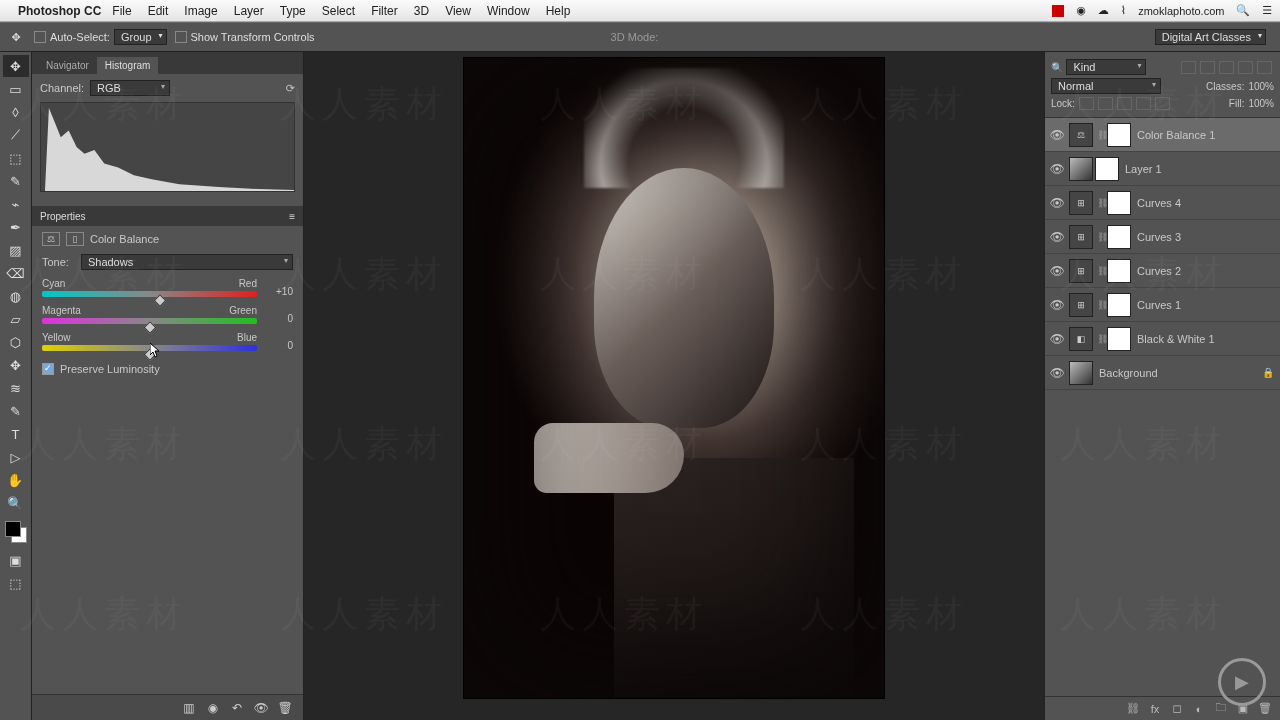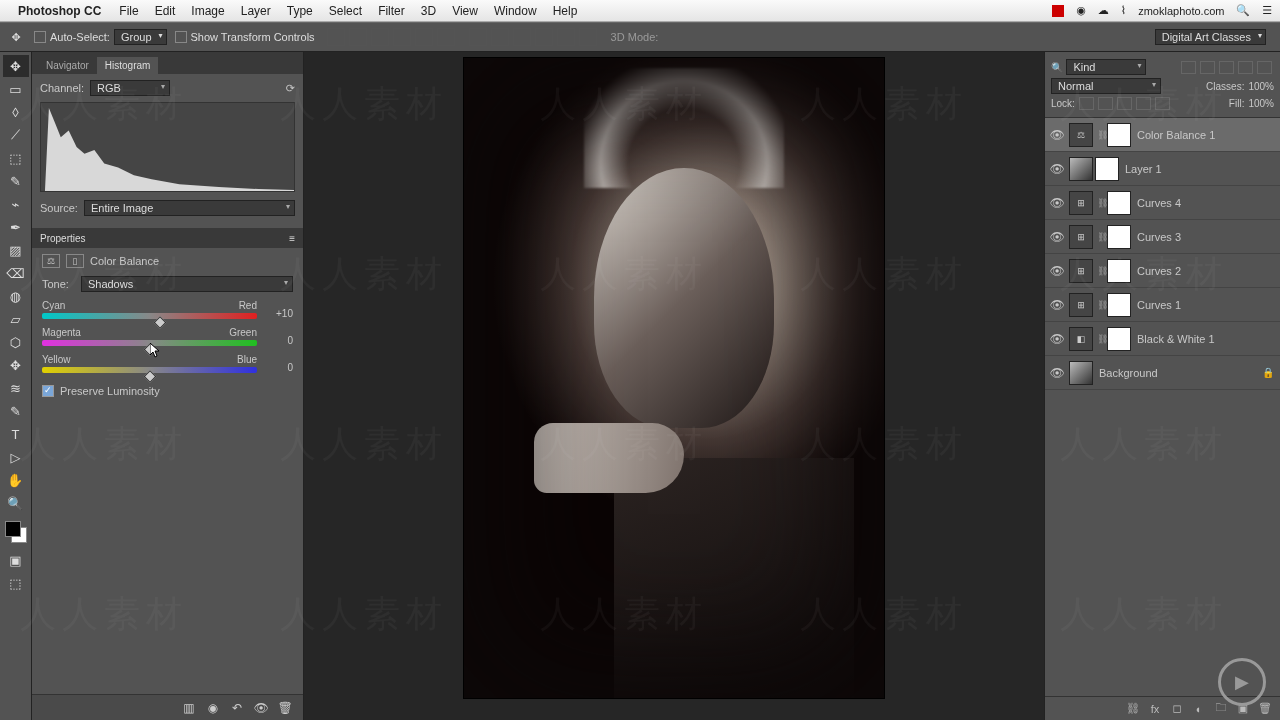--- a/index.html
+++ b/index.html
@@ -1,21 +1,21 @@
 <!DOCTYPE html>
 <html><head>
 <meta charset="utf-8">
 <style>
 * { margin:0; padding:0; box-sizing:border-box; font-family:"Lucida Grande","Segoe UI",sans-serif; user-select:none; }
 body { width:1280px; height:720px; background:#1e1e1e; color:#c8c8c8; font-size:11px; overflow:hidden; position:relative; }
 
 
 .mac-bar { height:22px; background:linear-gradient(#fafafa,#e5e5e5); color:#222; display:flex; align-items:center; padding:0 8px; font-size:12px; border-bottom:1px solid #aaa; }
 .mac-bar .apple { font-size:14px; margin-right:10px; }
-.mac-bar .app-name { font-weight:600; margin-right:18px; }
+.mac-bar .app-name { font-weight:600; margin-right:11px; }
 .mac-bar .menu-item { margin-right:16px; cursor:default; }
 .mac-bar .spacer { flex:1; }
 .mac-bar .right-item { margin-left:12px; font-size:11px; }
 .mac-bar .sq { width:12px; height:12px; background:#c00; display:inline-block; margin-left:10px; }
 
 
 .opts-bar { height:30px; background:#535353; display:flex; align-items:center; padding:0 6px; font-size:11px; color:#ddd; border-top:1px solid #666; border-bottom:1px solid #222; }
 .opts-bar .tool-ic { width:20px; height:18px; display:flex; align-items:center; justify-content:center; margin-right:8px; position:relative; }
 .opts-bar .chk { width:12px; height:12px; border:1px solid #888; margin-right:4px; display:inline-block; vertical-align:middle; }
 .opts-bar .sel { background:#3a3a3a; border:1px solid #222; padding:1px 14px 1px 6px; margin:0 8px 0 4px; position:relative; }
@@ -195,24 +195,20 @@
       <div class="row-select">
         <label>Channel:</label>
         <span class="ps-select">RGB</span>
         <span style="margin-left:auto">⟳</span>
       </div>
       <div class="hist-box">
         <svg viewBox="0 0 256 90" preserveAspectRatio="none">
           <polygon fill="#d8d8d8" points="0,90 4,90 8,5 14,20 20,35 28,28 36,45 44,52 54,48 64,62 78,66 94,74 112,78 140,83 180,86 220,88 256,89 256,90"></polygon>
         </svg>
       </div>
-      <div class="row-select">
-        <label>Source:</label>
-        <span class="ps-select" style="flex:1">Entire Image</span>
-      </div>
     </div>
 
     <div class="panel-header">
         <span>Properties</span>
         <span style="margin-left:auto">≡</span>
       </div>
     <div class="props-body">
       <div class="prop-title">
         <span class="ic">⚖</span>
         <span class="ic">▯</span>

